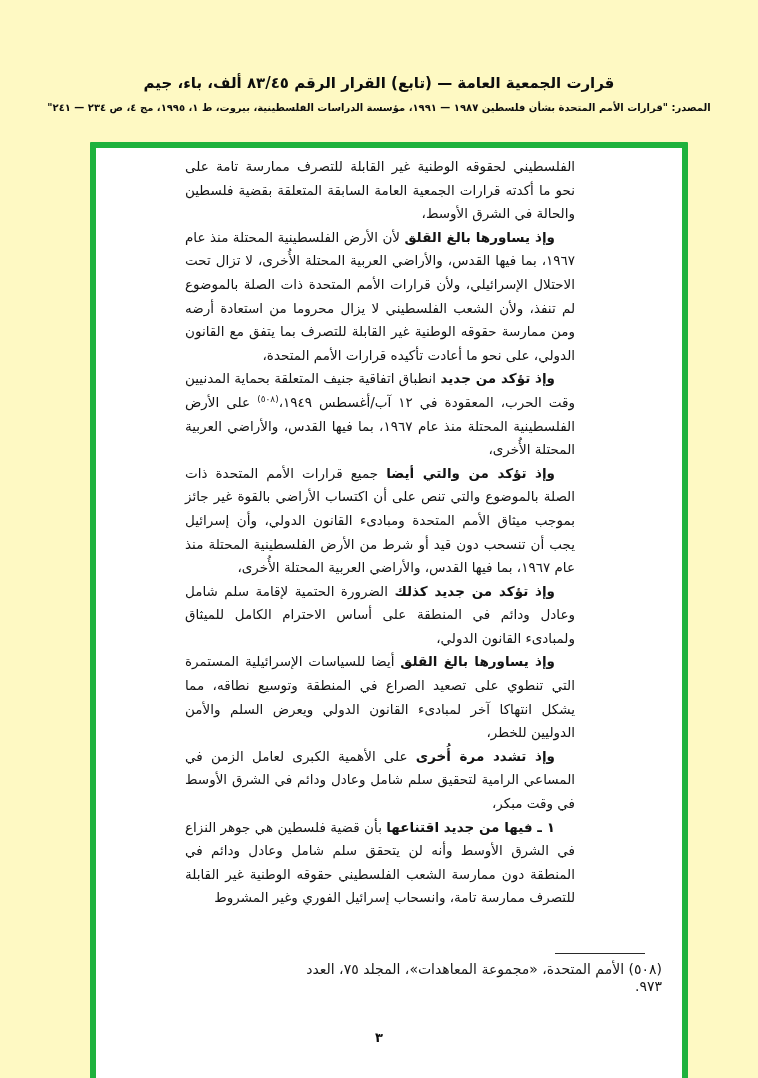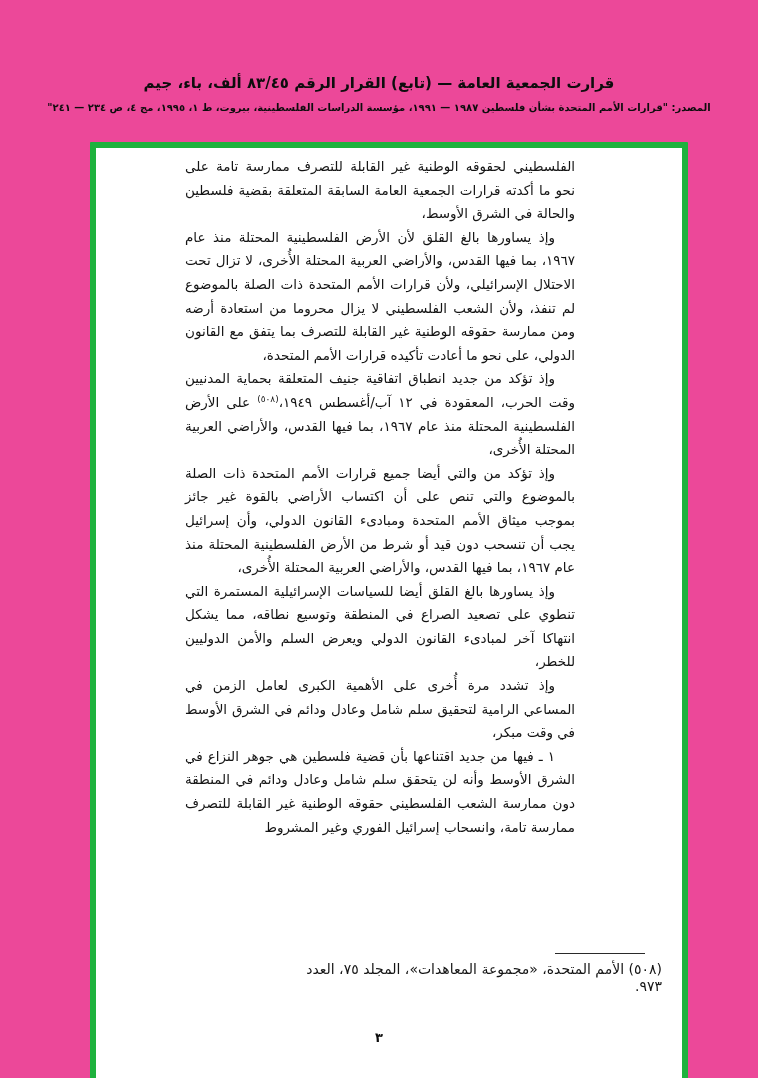--- a/index.html
+++ b/index.html
@@ -1,39 +1,39 @@
 <!DOCTYPE html>
 <html lang="ar"><head>
 <meta charset="utf-8">
 <style>
   html,body{margin:0;padding:0;background:#ffffff;}
   .page{
-    position:relative;width:758px;height:1078px;background:#ec4899;
+    position:relative;width:758px;height:1078px;background:#fef9c3;
     font-family:"DejaVu Sans",sans-serif;direction:rtl;color:#121212;overflow:hidden;
   }
   .header-title{
     position:absolute;top:74px;left:0;width:100%;text-align:center;
     font-size:15px;font-weight:bold;color:#0d0d0d;
   }
   .header-source{
     position:absolute;top:102px;left:0;width:100%;text-align:center;
     font-size:10px;font-weight:bold;color:#0d0d0d;
   }
   .doc-frame{
     position:absolute;left:90px;top:142px;width:598px;height:1008px;
     box-sizing:border-box;border:6px solid #1eb23d;border-radius:1px;background:#ffffff;
   }
   .doc-body{
     position:absolute;top:7px;right:107px;width:390px;
     font-size:13.5px;line-height:23.6px;text-align:justify;color:#141414;
   }
   .para{margin:0;padding:0;}
   .para.indent{text-indent:20px;}
-  .lead{font-weight:normal;}
-  .pnum{font-weight:normal;}
+  .lead{font-weight:bold;}
+  .pnum{font-weight:bold;}
   sup.ref{font-size:9px;line-height:0;}
   .footnote-rule{
     position:absolute;top:805px;right:37px;width:90px;height:0;
     border-top:1.5px solid #2a2a2a;
   }
   .footnote{
     position:absolute;top:813px;right:20px;width:372px;
     font-size:14px;line-height:17px;text-align:right;color:#141414;
   }
   .page-number{
@@ -53,20 +53,21 @@
     <div class="doc-body">
 
       <p class="para"><span>الفلسطيني لحقوقه الوطنية غير القابلة للتصرف ممارسة تامة على نحو ما أكدته قرارات الجمعية العامة السابقة المتعلقة بقضية فلسطين والحالة في الشرق الأوسط،</span></p>
 
       <p class="para indent"><b class="lead">وإذ يساورها بالغ القلق</b><span> لأن الأرض الفلسطينية المحتلة منذ عام ١٩٦٧، بما فيها القدس، والأراضي العربية المحتلة الأُخرى، لا تزال تحت الاحتلال الإسرائيلي، ولأن قرارات الأمم المتحدة ذات الصلة بالموضوع لم تنفذ، ولأن الشعب الفلسطيني لا يزال محروما من استعادة أرضه ومن ممارسة حقوقه الوطنية غير القابلة للتصرف بما يتفق مع القانون الدولي، على نحو ما أعادت تأكيده قرارات الأمم المتحدة،</span></p>
 
       <p class="para indent"><b class="lead">وإذ تؤكد من جديد</b><span> انطباق اتفاقية جنيف المتعلقة بحماية المدنيين وقت الحرب، المعقودة في ١٢ آب/أغسطس ١٩٤٩،</span><sup class="ref">(٥٠٨)</sup><span> على الأرض الفلسطينية المحتلة منذ عام ١٩٦٧، بما فيها القدس، والأراضي العربية المحتلة الأُخرى،</span></p>
 
       <p class="para indent"><b class="lead">وإذ تؤكد من والتي أيضا</b><span> جميع قرارات الأمم المتحدة ذات الصلة بالموضوع والتي تنص على أن اكتساب الأراضي بالقوة غير جائز بموجب ميثاق الأمم المتحدة ومبادىء القانون الدولي، وأن إسرائيل يجب أن تنسحب دون قيد أو شرط من الأرض الفلسطينية المحتلة منذ عام ١٩٦٧، بما فيها القدس، والأراضي العربية المحتلة الأُخرى،</span></p>
 
+      <p class="para indent"><b class="lead">وإذ تؤكد من جديد كذلك</b><span> الضرورة الحتمية لإقامة سلم شامل وعادل ودائم في المنطقة على أساس الاحترام الكامل للميثاق ولمبادىء القانون الدولي،</span></p>
 
       <p class="para indent"><b class="lead">وإذ يساورها بالغ القلق</b><span> أيضا للسياسات الإسرائيلية المستمرة التي تنطوي على تصعيد الصراع في المنطقة وتوسيع نطاقه، مما يشكل انتهاكا آخر لمبادىء القانون الدولي ويعرض السلم والأمن الدوليين للخطر،</span></p>
 
       <p class="para indent"><b class="lead">وإذ تشدد مرة أُخرى</b><span> على الأهمية الكبرى لعامل الزمن في المساعي الرامية لتحقيق سلم شامل وعادل ودائم في الشرق الأوسط في وقت مبكر،</span></p>
 
       <p class="para indent"><span class="pnum">١ ـ </span><b class="lead">فيها من جديد اقتناعها</b><span> بأن قضية فلسطين هي جوهر النزاع في الشرق الأوسط وأنه لن يتحقق سلم شامل وعادل ودائم في المنطقة دون ممارسة الشعب الفلسطيني حقوقه الوطنية غير القابلة للتصرف ممارسة تامة، وانسحاب إسرائيل الفوري وغير المشروط</span></p>
 
     </div>
 
     <div class="footnote-rule"></div>

